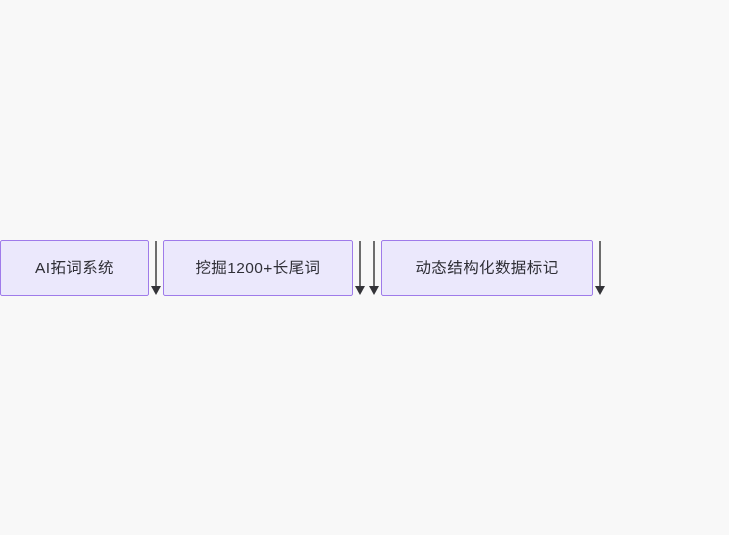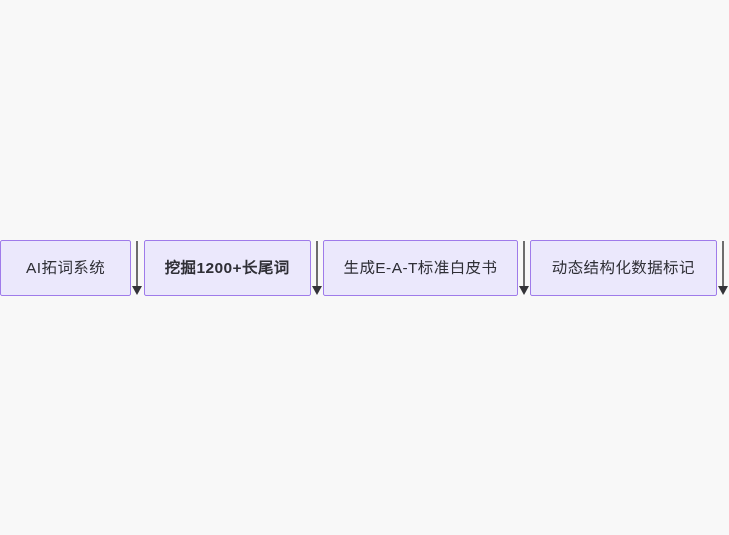--- a/index.html
+++ b/index.html
@@ -49,21 +49,21 @@
     height: 56px;
   }
 
   .node-label {
     display: block;
     text-align: center;
   }
 
   
   .node-w1 { width: 149px; }
-  .node-w2 { width: 190px; font-weight: bold; }
+  .node-w2 { width: 190px; }
   .node-w3 { width: 221px; }
   .node-w4 { width: 212px; }
   .node-w5 { width: 237px; }
 
   
   .spacer-top { height: 14px; }
 
   .connector {
     position: relative;
     width: 14px;
@@ -111,23 +111,20 @@
 
     <div class="node node-w2">
       <span class="node-label">挖掘1200+长尾词</span>
     </div>
 
     <div class="connector">
       <span class="line"></span>
       <span class="head"></span>
     </div>
 
-    <div class="node node-w3">
-      <span class="node-label">生成E-A-T标准白皮书</span>
-    </div>
 
     <div class="connector">
       <span class="line"></span>
       <span class="head"></span>
     </div>
 
     <div class="node node-w4">
       <span class="node-label">动态结构化数据标记</span>
     </div>
 

